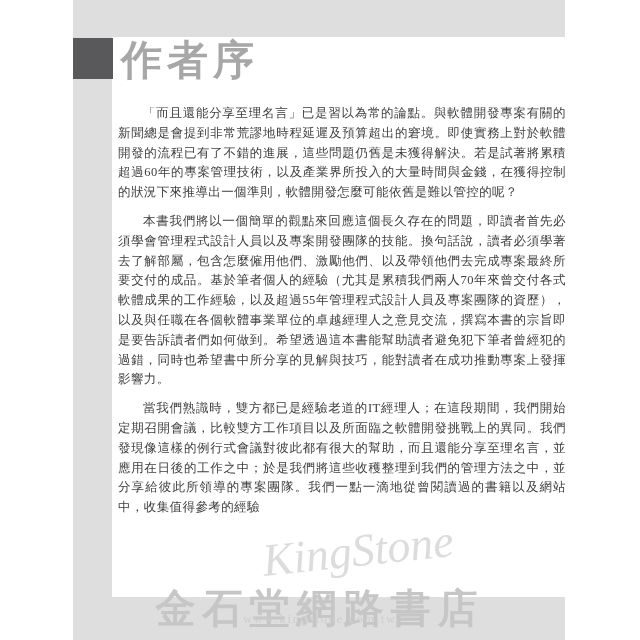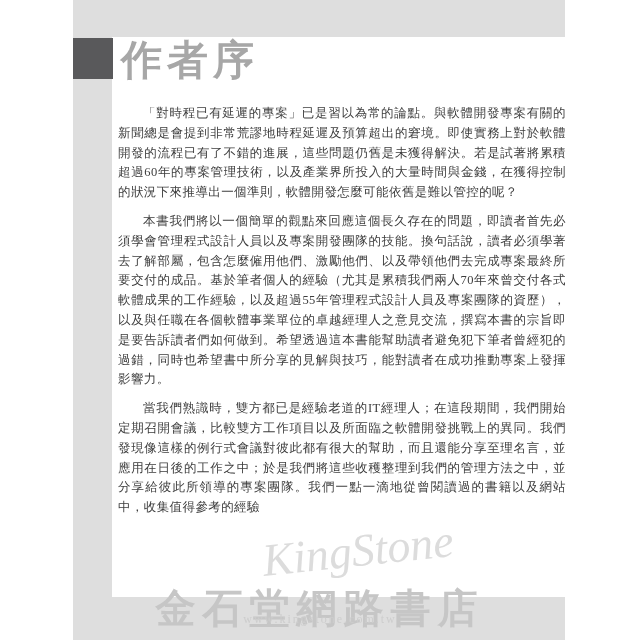--- a/index.html
+++ b/index.html
@@ -120,21 +120,21 @@
 
   <div class="page-bg"></div>
 
   <div class="content-box"></div>
 
   <div class="title-block"></div>
 
   <div class="page-title">作者序</div>
 
   <div class="body-text">
-    <p>「對時程已有延遲的專案」已是習以為常的論點。與軟體開發專案有關的新聞總是會提到非常荒謬地時程延遲及預算超出的窘境。即使實務上對於軟體開發的流程已有了不錯的進展，這些問題仍舊是未獲得解決。若是試著將累積超過60年的專案管理技術，以及產業界所投入的大量時間與金錢，在獲得控制的狀況下來推導出一個準則，軟體開發怎麼可能依舊是難以管控的呢？</p>
+    <p>「而且還能分享至理名言」已是習以為常的論點。與軟體開發專案有關的新聞總是會提到非常荒謬地時程延遲及預算超出的窘境。即使實務上對於軟體開發的流程已有了不錯的進展，這些問題仍舊是未獲得解決。若是試著將累積超過60年的專案管理技術，以及產業界所投入的大量時間與金錢，在獲得控制的狀況下來推導出一個準則，軟體開發怎麼可能依舊是難以管控的呢？</p>
     <p>本書我們將以一個簡單的觀點來回應這個長久存在的問題，即讀者首先必須學會管理程式設計人員以及專案開發團隊的技能。換句話說，讀者必須學著去了解部屬，包含怎麼僱用他們、激勵他們、以及帶領他們去完成專案最終所要交付的成品。基於筆者個人的經驗（尤其是累積我們兩人70年來曾交付各式軟體成果的工作經驗，以及超過55年管理程式設計人員及專案團隊的資歷），以及與任職在各個軟體事業單位的卓越經理人之意見交流，撰寫本書的宗旨即是要告訴讀者們如何做到。希望透過這本書能幫助讀者避免犯下筆者曾經犯的過錯，同時也希望書中所分享的見解與技巧，能對讀者在成功推動專案上發揮影響力。</p>
     <p>當我們熟識時，雙方都已是經驗老道的IT經理人；在這段期間，我們開始定期召開會議，比較雙方工作項目以及所面臨之軟體開發挑戰上的異同。我們發現像這樣的例行式會議對彼此都有很大的幫助，而且還能分享至理名言，並應用在日後的工作之中；於是我們將這些收穫整理到我們的管理方法之中，並分享給彼此所領導的專案團隊。我們一點一滴地從曾閱讀過的書籍以及網站中，收集值得參考的經驗</p>
   </div>
 
   <div class="wm-script">KingStone</div>
 
   <div class="wm-store">金石堂網路書店</div>
 
   <div class="wm-url">www.kingstone.com.tw</div>
 

